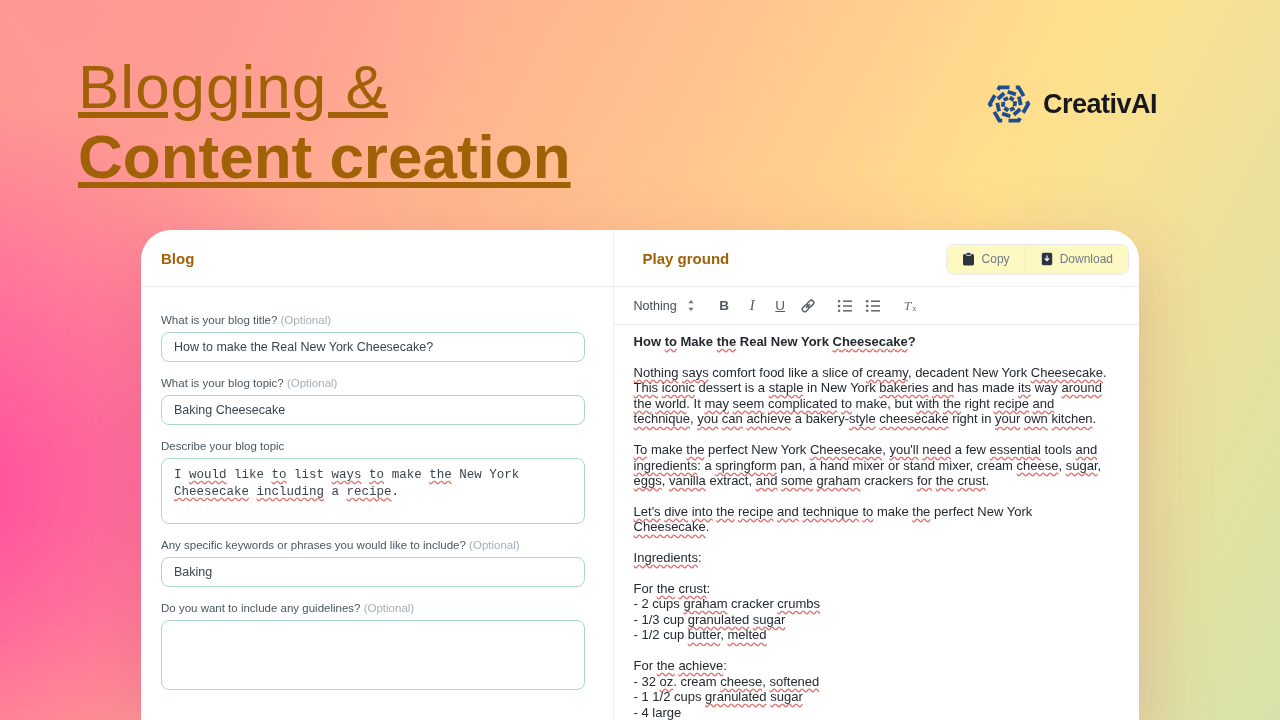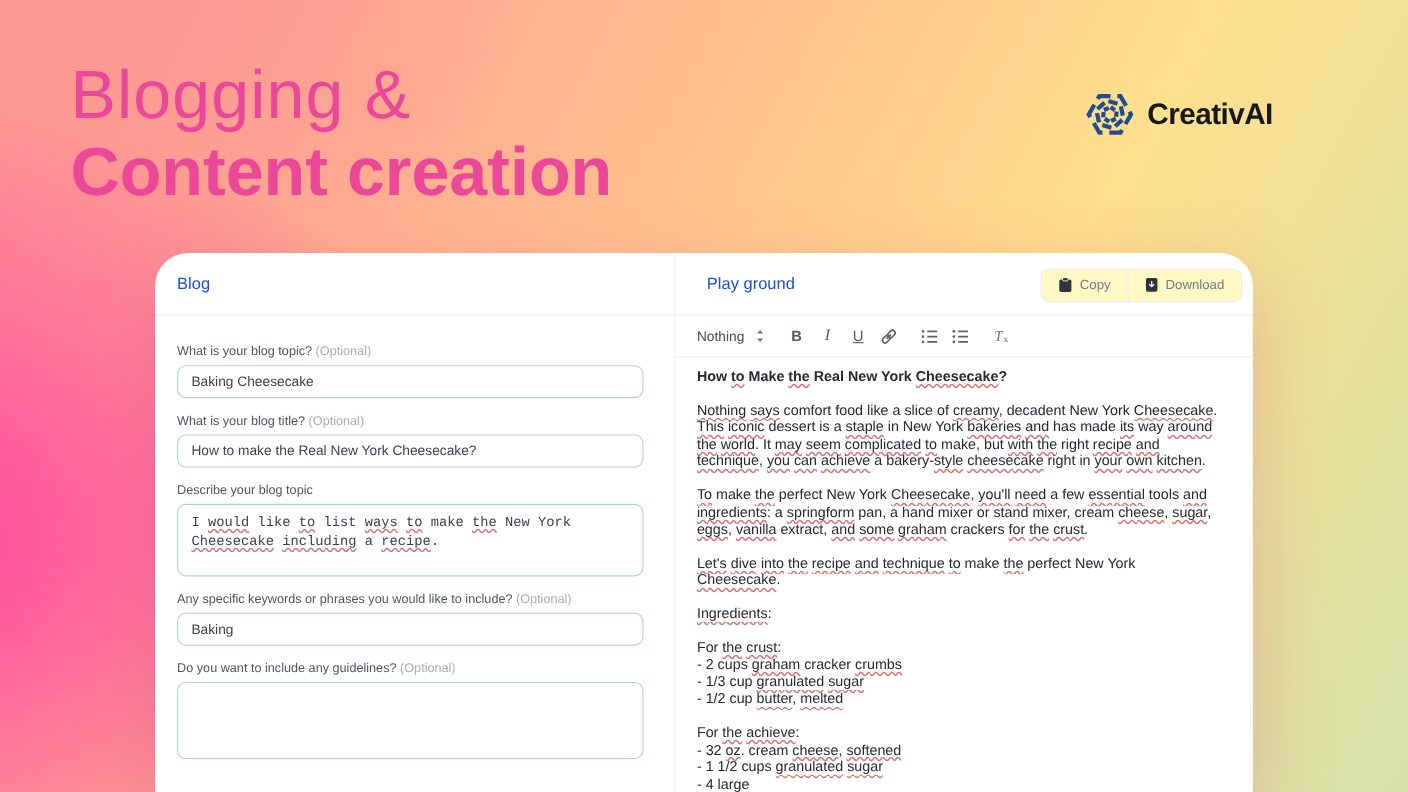--- a/index.html
+++ b/index.html
@@ -7,21 +7,21 @@
   body {
     font-family:"Liberation Sans", sans-serif;
     position:relative;
     background:
       radial-gradient(75% 95% at -8% 68%, #ff44a1 0%, rgba(255,68,161,0) 58%),
       radial-gradient(60% 70% at 4% 2%, #fc9a92 0%, rgba(252,154,146,0) 55%),
       linear-gradient(118deg, #ff9296 0%, #ffc08e 42%, #ffe08d 66%, #d6e2aa 100%);
   }
 
   
-  .hero { position:absolute; left:64px; top:52px; color:#ec4899; }
+  .hero { position:absolute; left:78px; top:52px; color:#a16207;text-decoration:underline; }
   .hero .l1 { font-size:62px; font-weight:300; line-height:70px; letter-spacing:1px; }
   .hero .l2 { font-size:62px; font-weight:800; line-height:70px; letter-spacing:0; }
 
   
   .brand { position:absolute; left:985px; top:80px; display:flex; align-items:center; gap:10px; }
   .brand-name { font-size:27px; font-weight:800; color:#16181d; letter-spacing:-0.5px; }
 
   
   .card {
     position:absolute; left:141px; top:230px; width:998px; height:490px;
@@ -30,21 +30,21 @@
     display:flex; overflow:hidden;
   }
   .pane { height:100%; }
   .pane-left  { width:499px; }
   .pane-right { width:557px; border-left:1px solid #efeff1; }
 
   .pane-head {
     height:57px; display:flex; align-items:center; justify-content:space-between;
     border-bottom:1px solid #ededef; padding:0 10px 0 20px;
   }
-  .pane-title { font-size:15px; font-weight:400; color:#1d4ed8;text-align:right; }
+  .pane-title { font-size:15px; font-weight:700; color:#a16207;text-align:right; }
   .pane-head-right { padding-left:29px; }
 
   
   .btn-group {
     display:flex; border:1px solid #e6e8eb; border-radius:8px; overflow:hidden;
     background:#fff; height:31px; margin-top:2px;
   }
   .btn-group .abtn {
     display:flex; align-items:center; gap:7px; padding:0 15px;
     font-size:12px; color:#717a86; background:#fef9c3; border:none; cursor:pointer;
@@ -121,22 +121,22 @@
   <span class="brand-name">CreativAI</span>
 </div>
 
 <div class="card">
 
   <div class="pane pane-left">
     <div class="pane-head">
       <span class="pane-title">Blog</span>
     </div>
     <div class="form" id="blog-form">
+        <div class="field"><div class="field-label">What is your blog title? <span class="opt">(Optional)</span></div><input class="tin" value="How to make the Real New York Cheesecake?" style=""></div>
         <div class="field"><div class="field-label">What is your blog topic? <span class="opt">(Optional)</span></div><input class="tin" value="Baking Cheesecake" style=""></div>
-        <div class="field"><div class="field-label">What is your blog title? <span class="opt">(Optional)</span></div><input class="tin" value="How to make the Real New York Cheesecake?" style=""></div>
         <div class="field">
           <div class="field-label">Describe your blog topic</div>
           <div class="tarea h66">I <span class="sq">would</span> like <span class="sq">to</span> list <span class="sq">ways</span> <span class="sq">to</span> make <span class="sq">the</span> New York <span class="sq">Cheesecake</span> <span class="sq">including</span> a <span class="sq">recipe</span>.</div>
         </div>
         <div class="field"><div class="field-label">Any specific keywords or phrases you would like to include? <span class="opt">(Optional)</span></div><input class="tin" value="Baking" style=""></div>
         <div class="field"><div class="field-label">Do you want to include any guidelines? <span class="opt">(Optional)</span></div><textarea class="tarea h70" style=""></textarea></div>
       </div>
   </div>
 
   <div class="pane pane-right">

